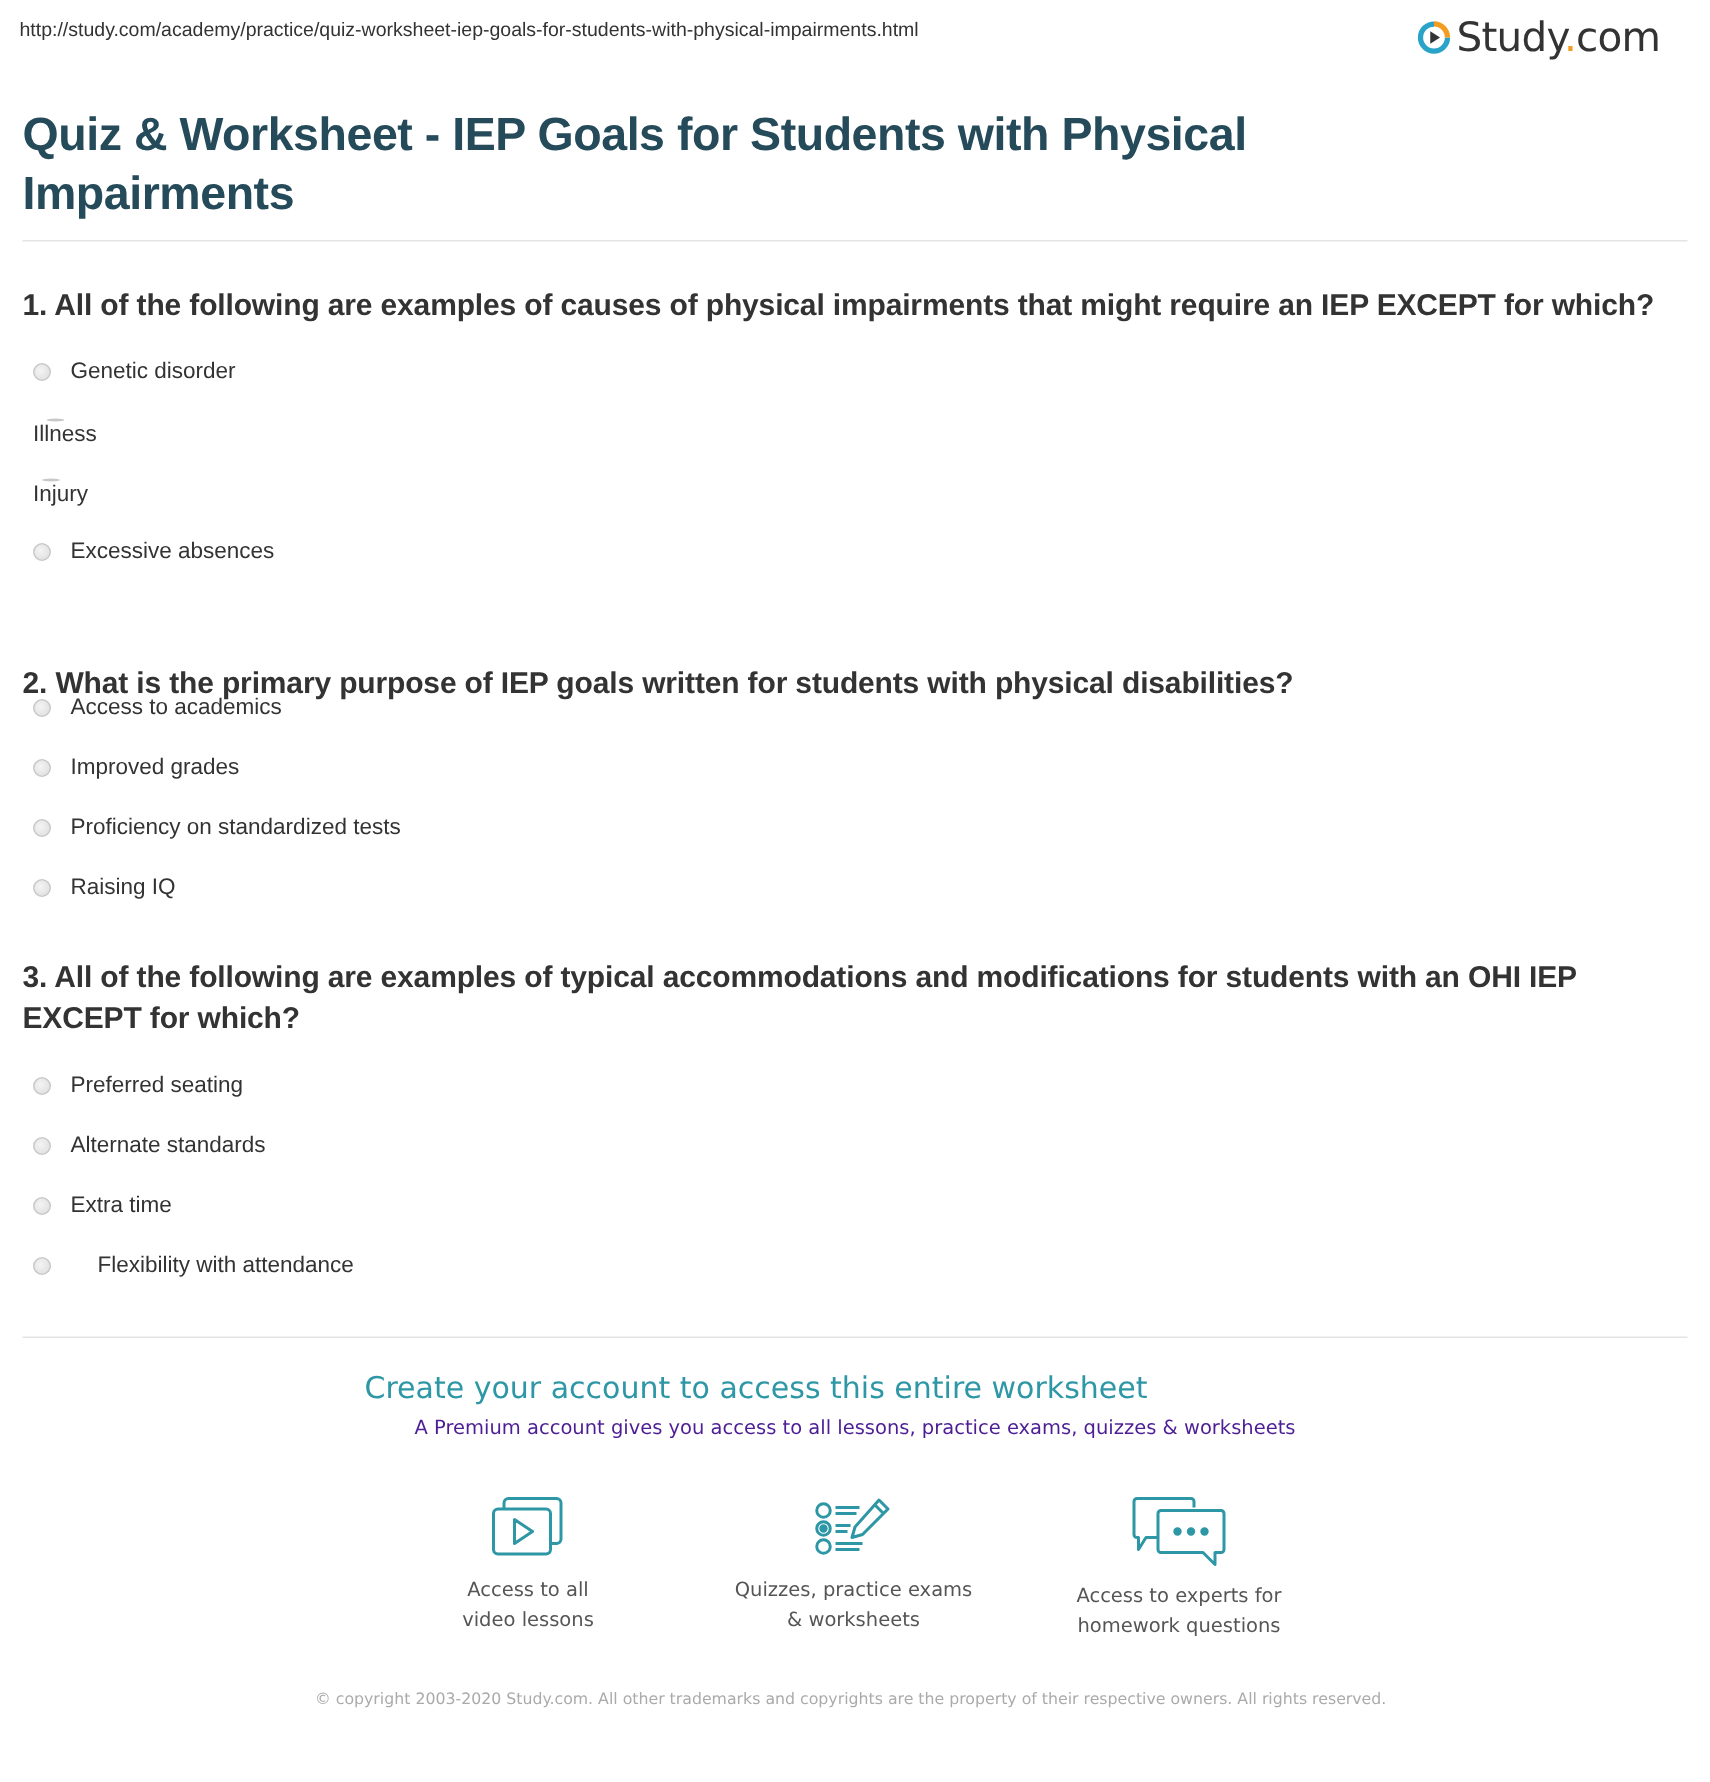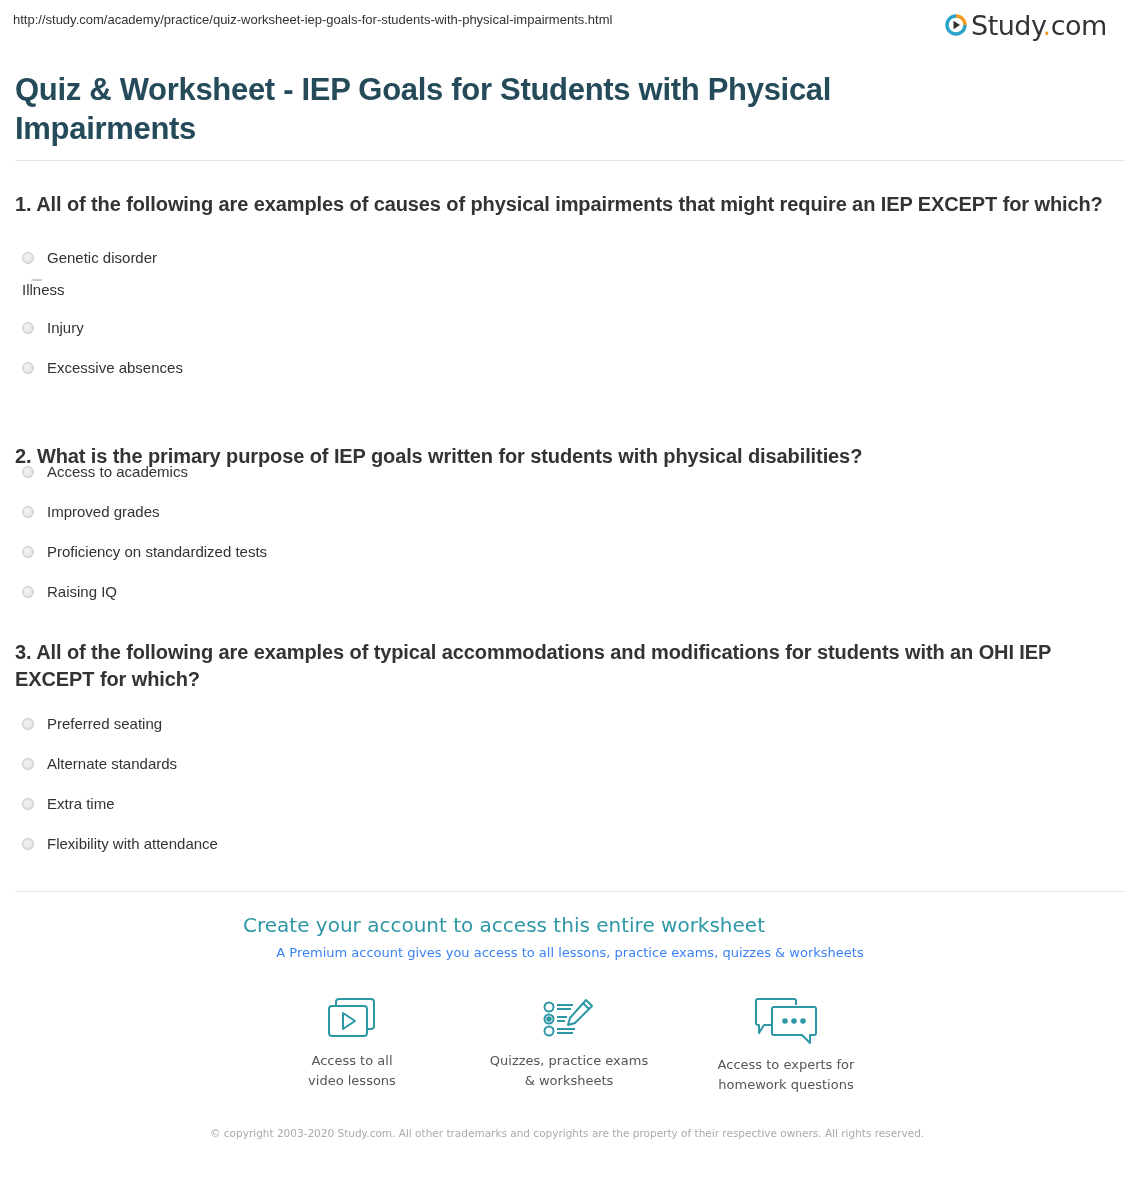--- a/index.html
+++ b/index.html
@@ -17,21 +17,21 @@
 
     .divider { position: absolute; left: 15px; width: 1110px; height: 1px; background: #e4e4e4; }
 
     .question { position: absolute; left: 15px; width: 1115px; font-size: 20px; font-weight: bold; color: #333; line-height: 27px; letter-spacing: -0.1px; }
 
     .option { position: absolute; left: 22px; display: flex; align-items: center; height: 20px; }
     .radio { width: 12px; height: 12px; border-radius: 50%; border: 1px solid #c8c8c8; background: radial-gradient(circle at 40% 40%, #f4f4f4, #dcdcdc); margin-right: 13px; margin-top: 2px; }
     .option-label { font-size: 15px; color: #333; }
 
     .cta-title { position: absolute; left: 0; width: 1008px; top: 913px; text-align: center; font-family: "DejaVu Sans", sans-serif; font-size: 20px; color: #2e97a6; font-weight: normal; }
-    .cta-sub { position: absolute; left: 0; width: 1140px; top: 945px; text-align: center; font-family: "DejaVu Sans", sans-serif; font-size: 13px; color: #3b82f6; }
+    .cta-sub { position: absolute; left: 0; width: 1140px; top: 945px; text-align: center; font-family: "DejaVu Sans", sans-serif; font-size: 13px; color: #4c1d95; }
 
     .feature { position: absolute; top: 995px; width: 200px; text-align: center; }
     .feature svg { display: block; margin: 0 auto; }
     .feature-label { font-family: "DejaVu Sans", sans-serif; font-size: 13px; color: #555; line-height: 20px; margin-top: 10px; }
 
     .footer { position: absolute; left: 210px; width: 720px; top: 1125px; text-align: left; font-family: "DejaVu Sans", sans-serif; font-size: 10.5px; color: #aaa; line-height: 16px; }
   </style>
 </head>
 <body>
 
@@ -44,29 +44,29 @@
     <path d="M8.5 6.8 L15 11 L8.5 15.2 Z" fill="#333"></path>
   </svg>
   <span class="logo-text"><span>Study</span><span class="logo-dot">.</span><span>com</span></span>
 </div>
 
 <h1 class="title">Quiz &amp; Worksheet - IEP Goals for Students with Physical Impairments</h1>
 
 <div class="divider" style="top:160px;"></div>
 
 <div class="question" style="top:191px;">1. All of the following are examples of causes of physical impairments that might require an IEP EXCEPT for which?</div>
-<label class="option" style="top:247px;">
+<label class="option" style="top:237px;">
     <span class="radio"></span>
     <span class="option-label">Genetic disorder</span>
   </label>
 <label class="option" style="top:277px;flex-direction:column;">
     <span class="radio"></span>
     <span class="option-label">Illness</span>
   </label>
-<label class="option" style="top:317px;">
+<label class="option" style="top:317px;flex-direction:column;">
     <span class="radio"></span>
     <span class="option-label">Injury</span>
   </label>
 <label class="option" style="top:357px;">
     <span class="radio"></span>
     <span class="option-label">Excessive absences</span>
   </label>
 
 <div class="question" style="top:415px;margin-top:28px;">2. What is the primary purpose of IEP goals written for students with physical disabilities?</div>
 <label class="option" style="top:461px;">
@@ -92,21 +92,21 @@
     <span class="option-label">Preferred seating</span>
   </label>
 <label class="option" style="top:753px;">
     <span class="radio"></span>
     <span class="option-label">Alternate standards</span>
   </label>
 <label class="option" style="top:793px;">
     <span class="radio"></span>
     <span class="option-label">Extra time</span>
   </label>
-<label class="option" style="top:833px;">
+<label class="option" style="top:833px;gap:18px;">
     <span class="radio"></span>
     <span class="option-label">Flexibility with attendance</span>
   </label>
 
 <div class="divider" style="top:891px;"></div>
 
 <div class="cta-title">Create your account to access this entire worksheet</div>
 <div class="cta-sub">A Premium account gives you access to all lessons, practice exams, quizzes &amp; worksheets</div>
 
 <div class="feature" style="left:252px;">

